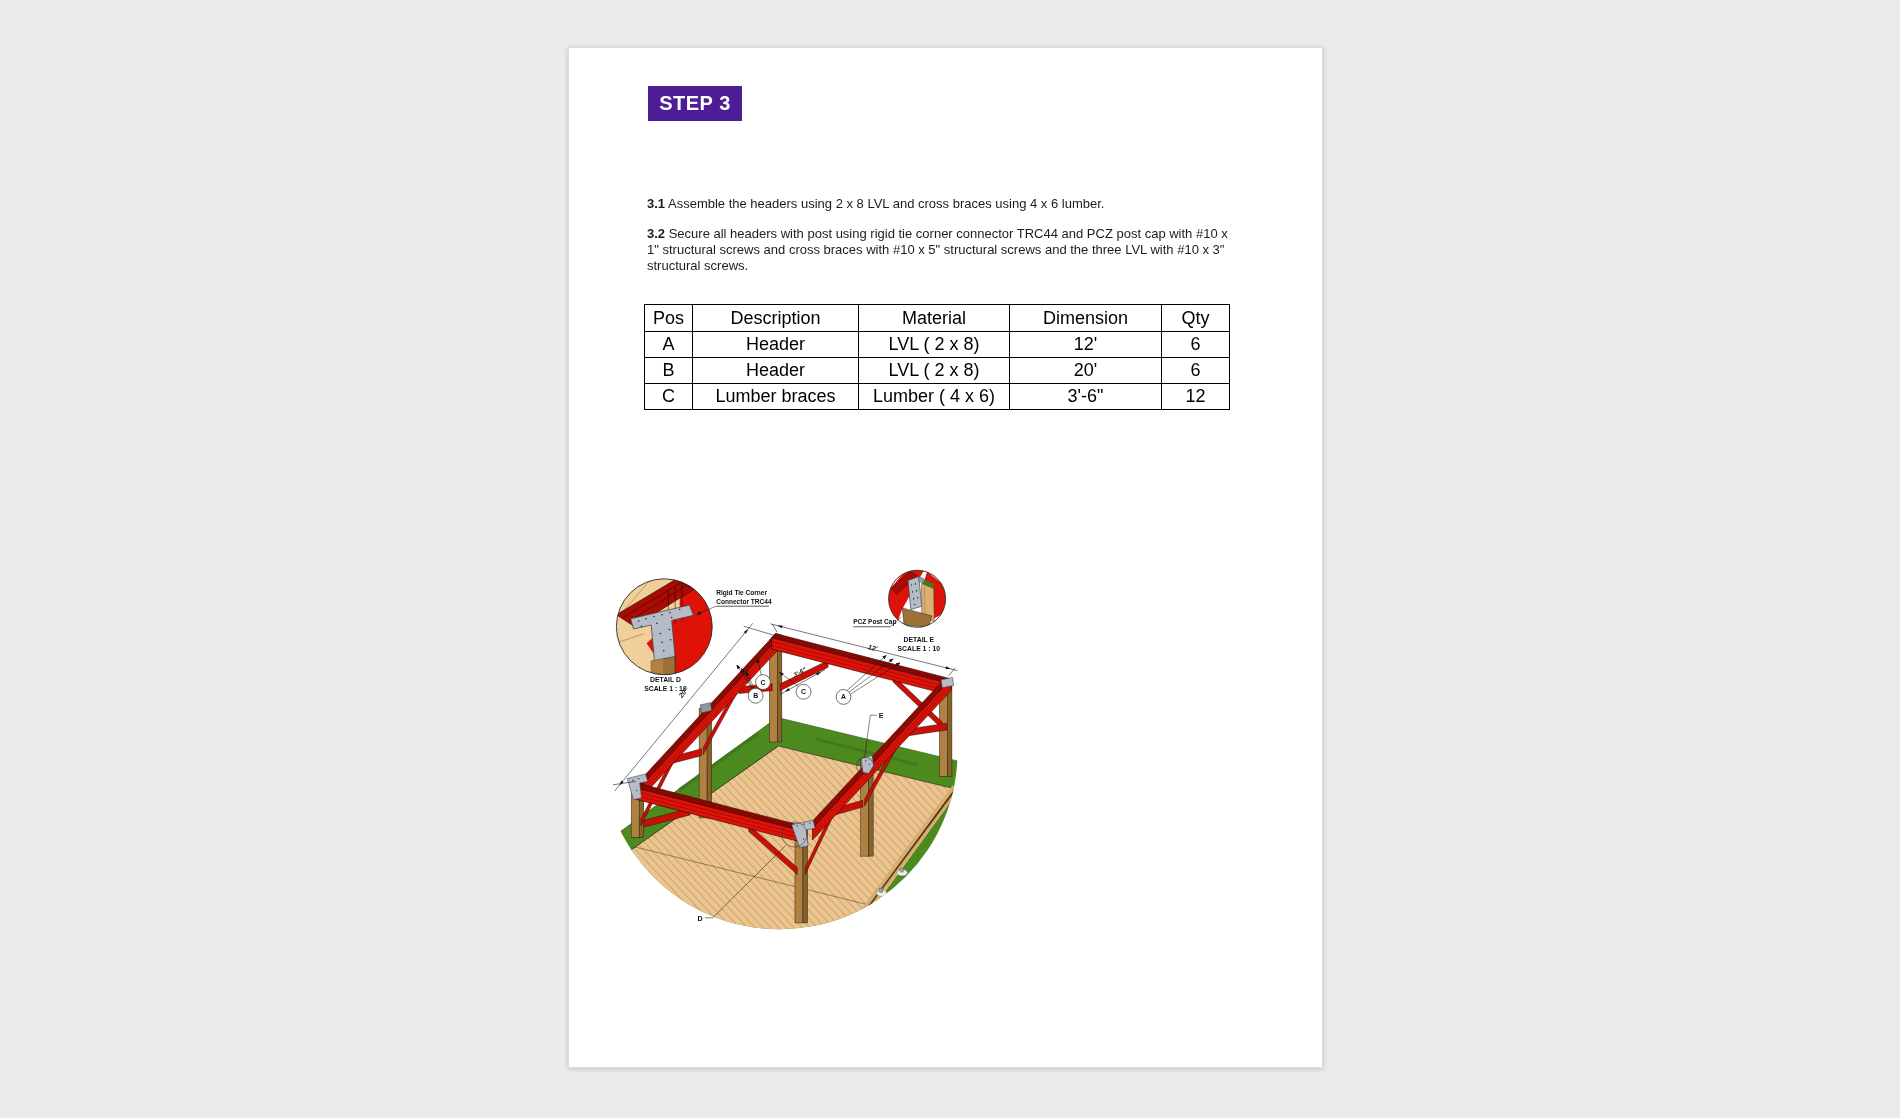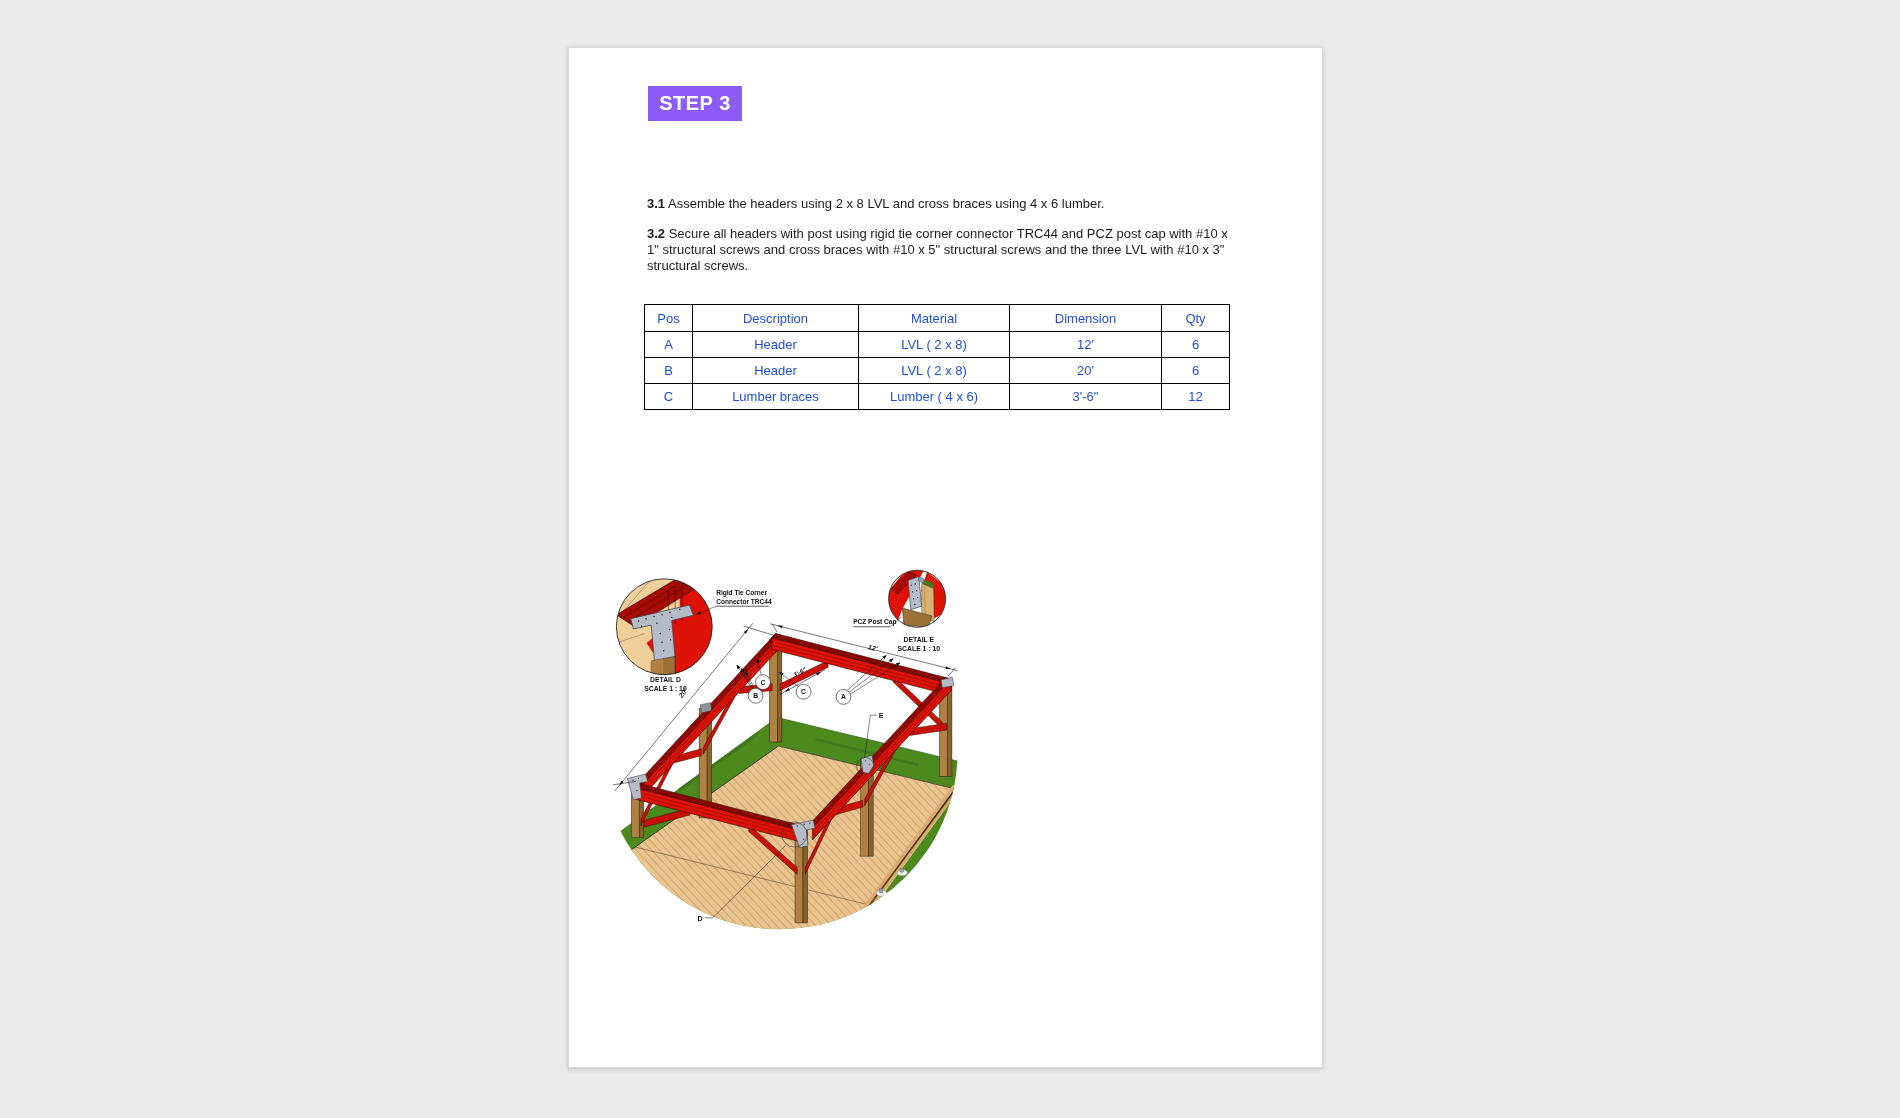--- a/index.html
+++ b/index.html
@@ -10,37 +10,37 @@
     color:#1c1c1c;
   }
   .page{
     position:absolute;left:568px;top:47px;width:755px;height:1021px;
     background:#ffffff;border:1px solid #dcdcdc;
     box-shadow:0 1px 5px rgba(0,0,0,.18);
     box-sizing:border-box;
   }
   .step-badge{
     position:absolute;left:79px;top:38px;width:94px;height:35px;
-    background:#8b5cf6;color:#fff;display:flex;align-items:center;justify-content:center;
+    background:#4c1d95;color:#fff;display:flex;align-items:center;justify-content:center;
     font-size:20px;font-weight:700;letter-spacing:.5px;
   }
   .doc-title{
     position:absolute;left:70px;top:100px;width:620px;
     font-size:23px;font-weight:700;color:#111;letter-spacing:.2px;
   }
   .para{
     position:absolute;left:70px;width:592px;
     font-size:13px;line-height:16px;color:#1c1c1c;margin-left:8px;
   }
   .para .num{font-weight:700;}
   .p31{top:148px;}
   .p32{top:178px;}
   table.parts{
     position:absolute;left:75px;top:256px;border-collapse:collapse;
-    font-size:13px;color:#1d4ed8;table-layout:fixed;
+    font-size:18px;color:#000000;table-layout:fixed;
   }
   table.parts td,table.parts th{
     border:1px solid #000;text-align:center;vertical-align:middle;
     font-weight:400;padding:0;overflow:hidden;white-space:nowrap;
   }
   table.parts tr{height:26px;}
   table.parts tr.head{height:27px;}
   table.parts{border:1.5px solid #000;}
   .figure-svg{position:absolute;left:0;top:383px;}
   svg text{font-family:"Liberation Sans", sans-serif;fill:#111;}

